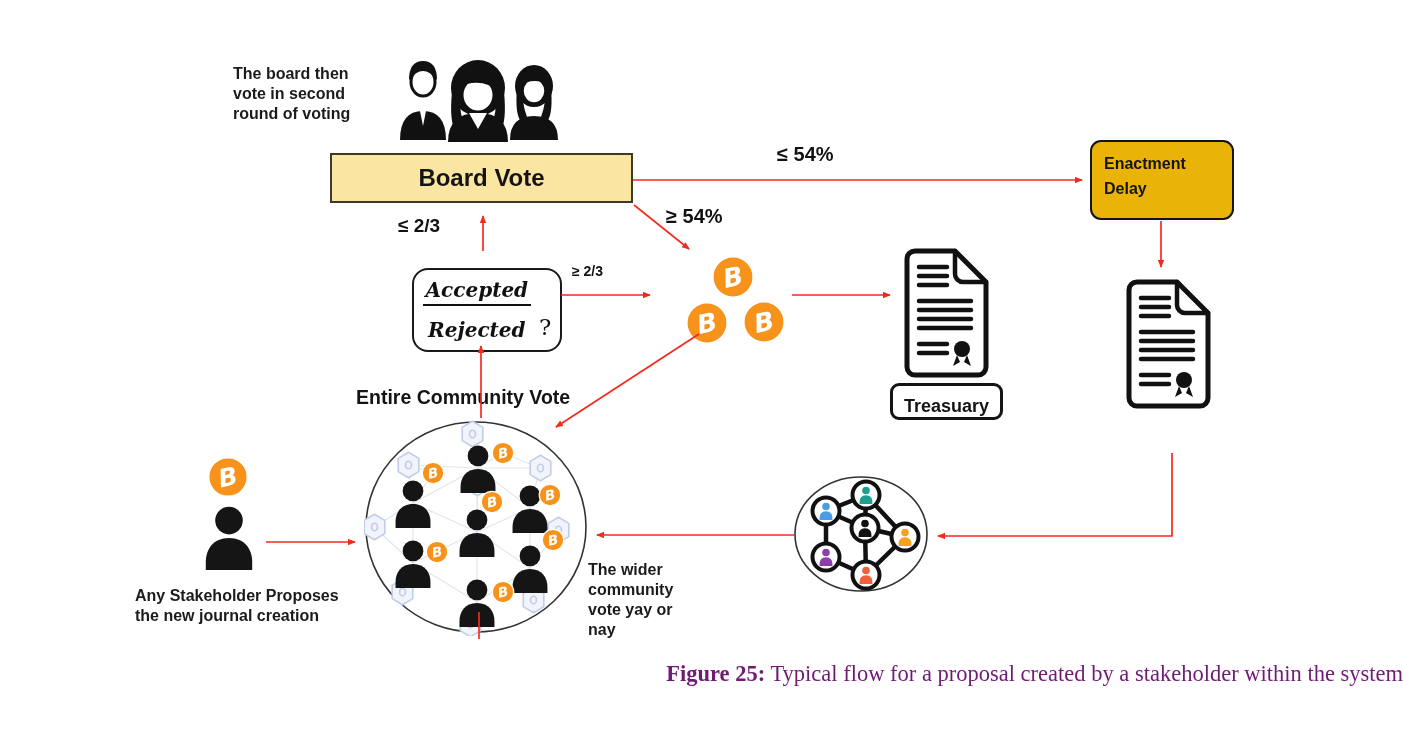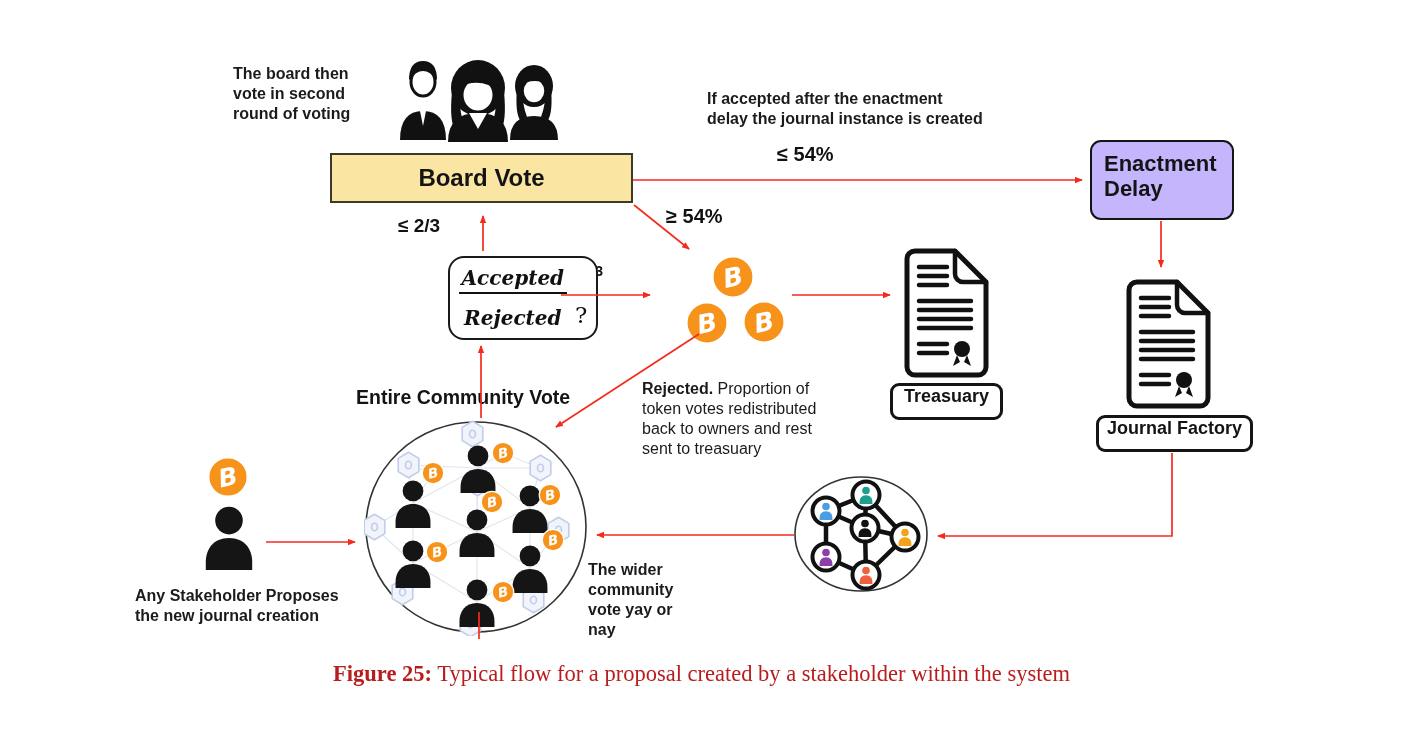--- a/index.html
+++ b/index.html
@@ -32,48 +32,48 @@
     font-family:Liberation Sans, sans-serif;font-weight:bold;font-size:20px;color:#111;
     white-space:nowrap;
   }
   .board-box{
     left:330px;top:153px;width:299px;height:46px;
     background:var(--board-vote-fill);border:2px solid var(--board-vote-border);
     display:flex;align-items:center;justify-content:center;
     font-weight:bold;font-size:24px;color:#141414;
   }
   .round-box{
-    background:#c4b5fd;border:2px solid #141414;border-radius:11px;
-    font-weight:bold;font-size:22px;line-height:25px;color:#141414;
+    background:#eab308;border:2px solid #141414;border-radius:11px;
+    font-weight:bold;font-size:16px;line-height:25px;color:#141414;
   }
   .enactment{left:1090px;top:140px;width:116px;height:58px;padding:9px 12px;}
   .tag-box{
     background:#fff;border:3px solid #141414;border-radius:9px;
-    display:flex;align-items:flex-start;justify-content:center;
+    display:flex;align-items:flex-end;justify-content:center;
     font-weight:bold;font-size:18px;color:#141414;white-space:nowrap;
   }
   .decision-box{
-    left:412px;top:256px;width:146px;height:80px;
+    left:412px;top:268px;width:146px;height:80px;
     background:#fff;border:2.5px solid #1a1a1a;border-radius:16px;
-    display:flex;align-items:center;justify-content:center;gap:8px;margin-left:36px;
+    display:flex;align-items:center;justify-content:center;gap:8px;
   }
   .fraction{
     font-family:"DejaVu Serif","Liberation Serif",serif;font-style:italic;font-weight:bold;
     font-size:20px;line-height:26px;color:#111;text-align:center;
   }
   .fraction .num{border-bottom:2.5px solid #111;padding:0 3px 1px 3px;}
   .fraction .den{padding-top:11px;}
   .qmark{
     font-family:"DejaVu Serif","Liberation Serif",serif;font-size:23px;font-weight:normal;color:#111;
     align-self:flex-end;margin-bottom:10px;
   }
   .community-title{left:356px;top:386px;font-weight:bold;font-size:19.5px;color:#141414;white-space:nowrap;}
   .caption{
-    left:0;top:661px;width:1403px;text-align:center;
-    font-family:"Liberation Serif",serif;font-size:22.5px;color:#b91c1c;
+    left:0;top:661px;width:1403px;text-align:right;
+    font-family:"Liberation Serif",serif;font-size:22.5px;color:#701a75;
   }
   .caption .cap-label{font-weight:bold;}
   svg{display:block;}
   .arrow{stroke:var(--arrow-red);stroke-width:1.7;fill:none;}
   .arrowhead{fill:var(--arrow-red);}
   .coin-fill{fill:var(--bitcoin-orange);stroke:#ffffff;stroke-width:2.5;}
   .coin-glyph{fill:#fff;font-family:"DejaVu Sans","Liberation Sans",sans-serif;
     font-weight:bold;font-style:italic;font-size:27px;text-anchor:middle;}
   .doc-stroke{fill:#fff;stroke:#111;stroke-width:5;stroke-linejoin:round;}
   .doc-line{stroke:#111;stroke-width:4.5;stroke-linecap:round;fill:none;}
@@ -158,22 +158,20 @@
     <path d="M59,42 q-3,30 4,40 l9,-4 q-6,-16 -5,-34 z" fill="#111"></path>
     <path d="M111,42 q3,30 -4,40 l-9,-4 q6,-16 5,-34 z" fill="#111"></path>
     <path d="M55,92 Q55,63 85,63 Q115,63 115,92 Z" fill="#111"></path>
     <polygon points="76,63 94,63 85,79" fill="#fff"></polygon>
   </svg>
 
   <div class="abs board-box">
     <span>Board Vote</span>
   </div>
 
-  <div class="abs note" style="left:707px;top:89px">If accepted after the enactment
-delay the journal instance is created</div>
   <div class="abs mathlabel" style="left:777px;top:143px">≤ 54%</div>
   <div class="abs mathlabel" style="left:666px;top:205px">≥ 54%</div>
 
   <div class="abs round-box enactment">
     <span>Enactment Delay</span>
   </div>
 
   <div class="abs mathlabel" style="left:398px;top:215px;font-size:19px">≤ 2/3</div>
   <div class="abs mathlabel" style="left:572px;top:263px;font-size:14px">≥ 2/3</div>
 
@@ -184,40 +182,31 @@
     </div>
     <div class="qmark">?</div>
   </div>
 
   <svg class="abs" style="left:684px;top:254px" width="126" height="114" viewBox="0 0 126 114">
     <use href="#sym-coin" x="26" y="0" width="46" height="46"></use>
     <use href="#sym-coin" x="0" y="46" width="46" height="46"></use>
     <use href="#sym-coin" x="57" y="45" width="46" height="46"></use>
   </svg>
 
-  <div class="abs note note-normal" style="left:642px;top:359px;width:215px">
-    <span style="font-weight:bold">Rejected.</span><span> Proportion of
-token votes redistributed
-back to owners and rest
-sent to treasuary</span>
-  </div>
 
   <svg class="abs" style="left:899px;top:246px" width="92" height="134">
     <use href="#sym-doc" width="92" height="134"></use>
   </svg>
   <div class="abs tag-box" style="left:890px;top:383px;width:107px;height:31px">
     <span>Treasuary</span>
   </div>
 
   <svg class="abs" style="left:1121px;top:277px" width="92" height="134">
     <use href="#sym-doc" width="92" height="134"></use>
   </svg>
-  <div class="abs tag-box" style="left:1096px;top:415px;width:151px;height:31px">
-    <span>Journal Factory</span>
-  </div>
 
   <div class="abs community-title">Entire Community Vote</div>
 
   <svg class="abs" style="left:364px;top:420px" width="226" height="216" viewBox="0 0 226 216">
     <ellipse class="big-circle" cx="112" cy="107" rx="110" ry="105"></ellipse>
     <path class="mesh" d="M114,48 L49,83 M114,48 L166,88 M114,48 L113,112 M49,83 L113,112 M166,88 L113,112
       M49,83 L49,143 M166,88 L166,148 M113,112 L49,143 M113,112 L166,148 M49,143 L113,182 M166,148 L113,182
       M113,112 L113,182 M108,14 L114,48 M44,45 L114,48 M176,48 L114,48 M44,45 L49,83 M176,48 L166,88
       M10,107 L49,83 M10,107 L49,143 M194,110 L166,88 M194,110 L166,148 M38,172 L49,143 M169,180 L166,148
       M106,204 L113,182 M139,33 L176,48 M69,53 L44,45 M113,63 L113,112 M139,33 L114,48 M69,53 L49,83"></path>

